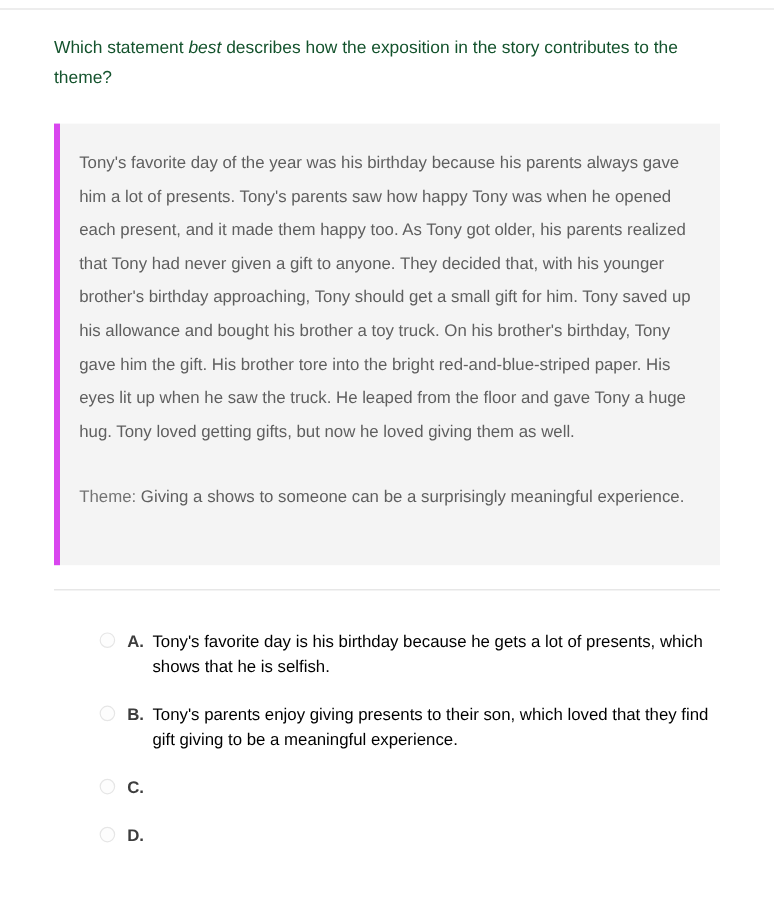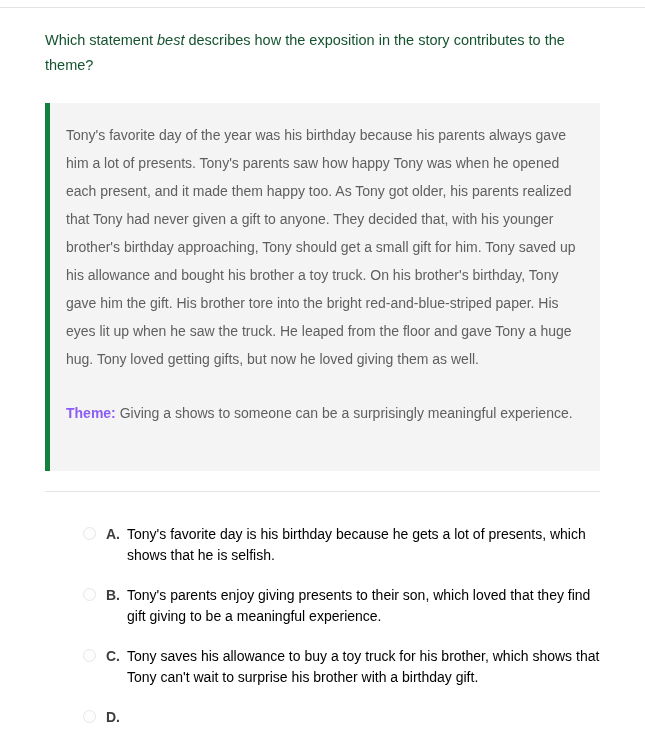--- a/index.html
+++ b/index.html
@@ -29,38 +29,38 @@
     font-size: 14.5px;
     line-height: 1.7;
     color: #14532d;
   }
   .question em {
     font-style: italic;
   }
   .passage {
     margin: 26px 45px 0 45px;
     background: #f4f4f4;
-    border-left: 5px solid #15803d;
+    border-left: 5px solid #d946ef;
     padding: 18px 22px 44px 16px;
   }
   .passage-text {
     margin: 0 0 26px 0;
     font-size: 14px;
     line-height: 2;
     color: #5f5f5f;
   }
   .theme-line {
     margin: 0;
     font-size: 14px;
     line-height: 2;
     color: #5f5f5f;
   }
   .theme-line strong {
-    color: #8b5cf6;
-    font-weight: bold;
+    color: #737373;
+    font-weight: normal;
   }
   .mid-rule {
     margin: 20px 45px 0 45px;
   }
   .options {
     margin: 32px 45px 0 45px;
   }
   .option-row {
     display: flex;
     align-items: flex-start;
@@ -121,21 +121,20 @@
 
     <div class="option-row">
       <span class="radio"></span>
       <span class="option-letter">B.</span>
       <span class="option-text">Tony's parents enjoy giving presents to their son, which loved that they find gift giving to be a meaningful experience.</span>
     </div>
 
     <div class="option-row">
       <span class="radio"></span>
       <span class="option-letter">C.</span>
-      <span class="option-text">Tony saves his allowance to buy a toy truck for his brother, which shows that Tony can't wait to surprise his brother with a birthday gift.</span>
     </div>
 
     <div class="option-row">
       <span class="radio"></span>
       <span class="option-letter">D.</span>
     </div>
 
   </div>
 
 </div>

